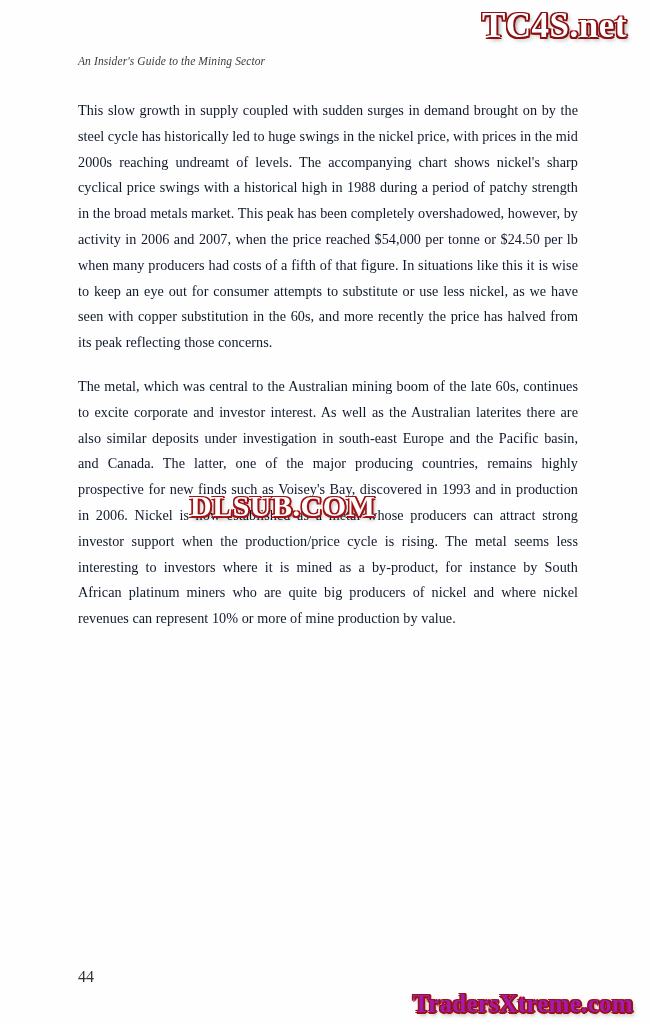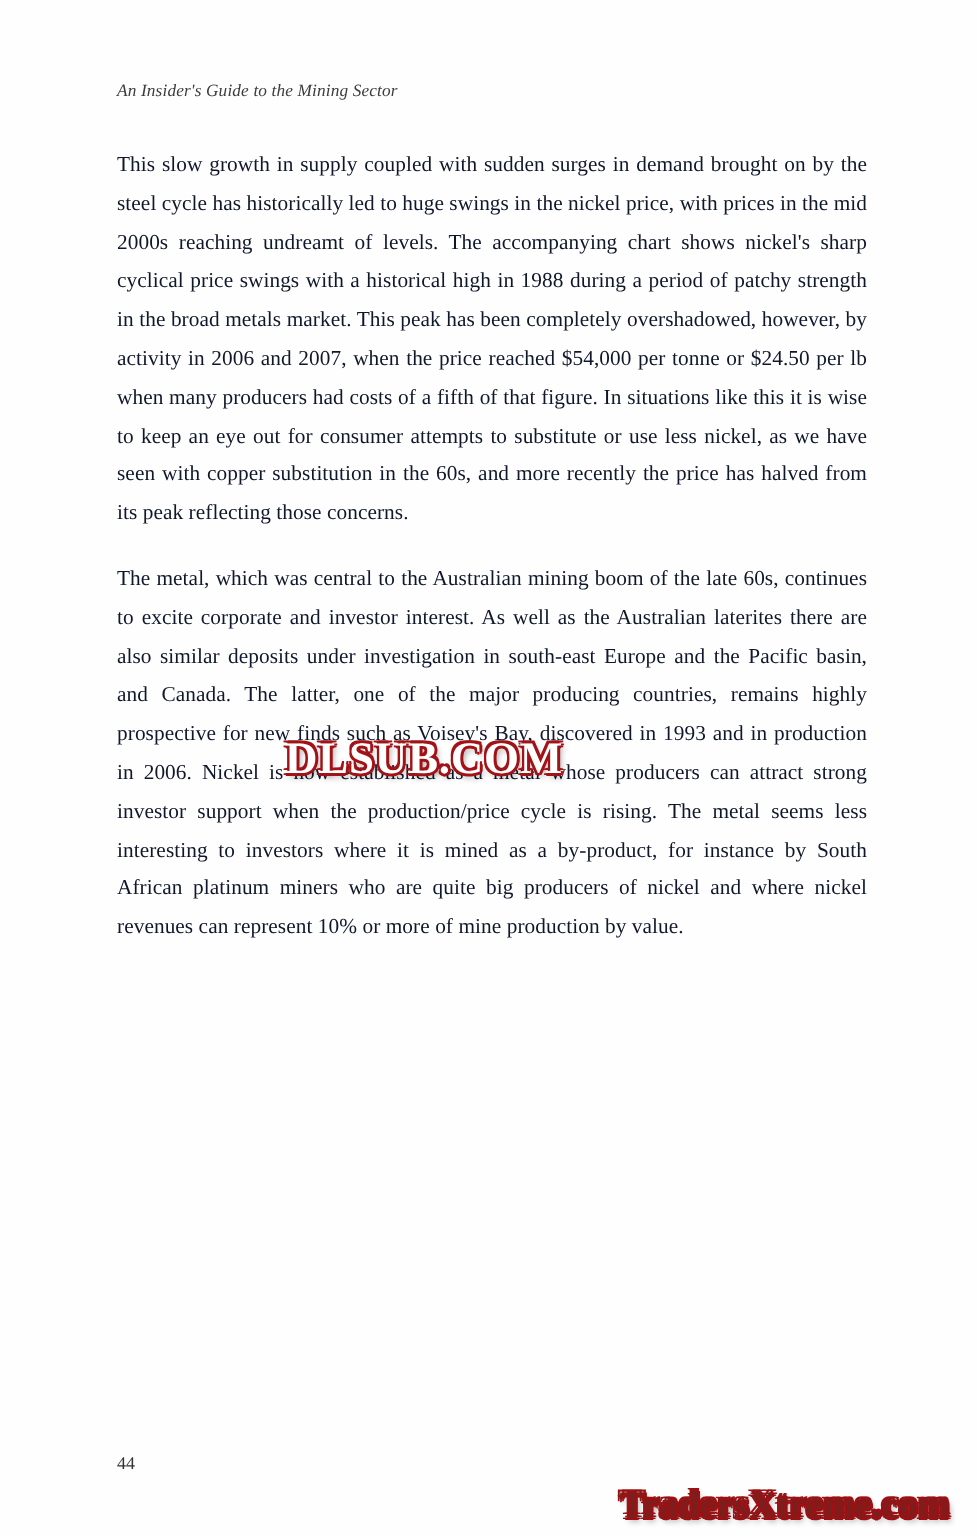--- a/index.html
+++ b/index.html
@@ -73,21 +73,21 @@
     margin: 0 0 18px 0;
     letter-spacing: 0.05px;
   }
 
   
   .folio {
     position: absolute;
     left: 78px;
     top: 968px;
     font-family: "Liberation Serif", serif;
-    font-size: 12px;
+    font-size: 16px;
     color: #333;
   }
 
   
   .wm-center {
     position: absolute;
     top: 489px;
     left: 190px;
     font-family: "Liberation Serif", serif;
     font-weight: bold;
@@ -108,38 +108,39 @@
 
   
   .wm-bottom {
     position: absolute;
     bottom: 6px;
     right: 18px;
     font-family: "Liberation Serif", serif;
     font-weight: bold;
     font-size: 25px;
     letter-spacing: 0.3px;
-    color: #7f1d1d;
+    color: #a21caf;
     text-shadow:
       -1.4px -1.4px 0 #9b1114,
        1.4px -1.4px 0 #9b1114,
       -1.4px  1.4px 0 #9b1114,
        1.4px  1.4px 0 #9b1114,
        0 2px 0 #9b1114,
        2px 0 0 #9b1114,
        2px 3px 4px rgba(0,0,0,0.4);
     user-select: none;
     white-space: nowrap;
   }
 </style>
 </head>
 <body>
 
 <div class="page">
 
+  <div class="brand-top">TC4S.net</div>
 
   <div class="running-head">An Insider's Guide to the Mining Sector</div>
 
   <div class="body-col">
     <p class="para">This slow growth in supply coupled with sudden surges in demand brought on by the steel cycle has historically led to huge swings in the nickel price, with prices in the mid 2000s reaching undreamt of levels. The accompanying chart shows nickel's sharp cyclical price swings with a historical high in 1988 during a period of patchy strength in the broad metals market. This peak has been completely overshadowed, however, by activity in 2006 and 2007, when the price reached $54,000 per tonne or $24.50 per lb when many producers had costs of a fifth of that figure. In situations like this it is wise to keep an eye out for consumer attempts to substitute or use less nickel, as we have seen with copper substitution in the 60s, and more recently the price has halved from its peak reflecting those concerns.</p>
     <p class="para">The metal, which was central to the Australian mining boom of the late 60s, continues to excite corporate and investor interest. As well as the Australian laterites there are also similar deposits under investigation in south-east Europe and the Pacific basin, and Canada. The latter, one of the major producing countries, remains highly prospective for new finds such as Voisey's Bay, discovered in 1993 and in production in 2006. Nickel is now established as a metal whose producers can attract strong investor support when the production/price cycle is rising. The metal seems less interesting to investors where it is mined as a by-product, for instance by South African platinum miners who are quite big producers of nickel and where nickel revenues can represent 10% or more of mine production by value.</p>
   </div>
 
   <div class="folio">44</div>
 

